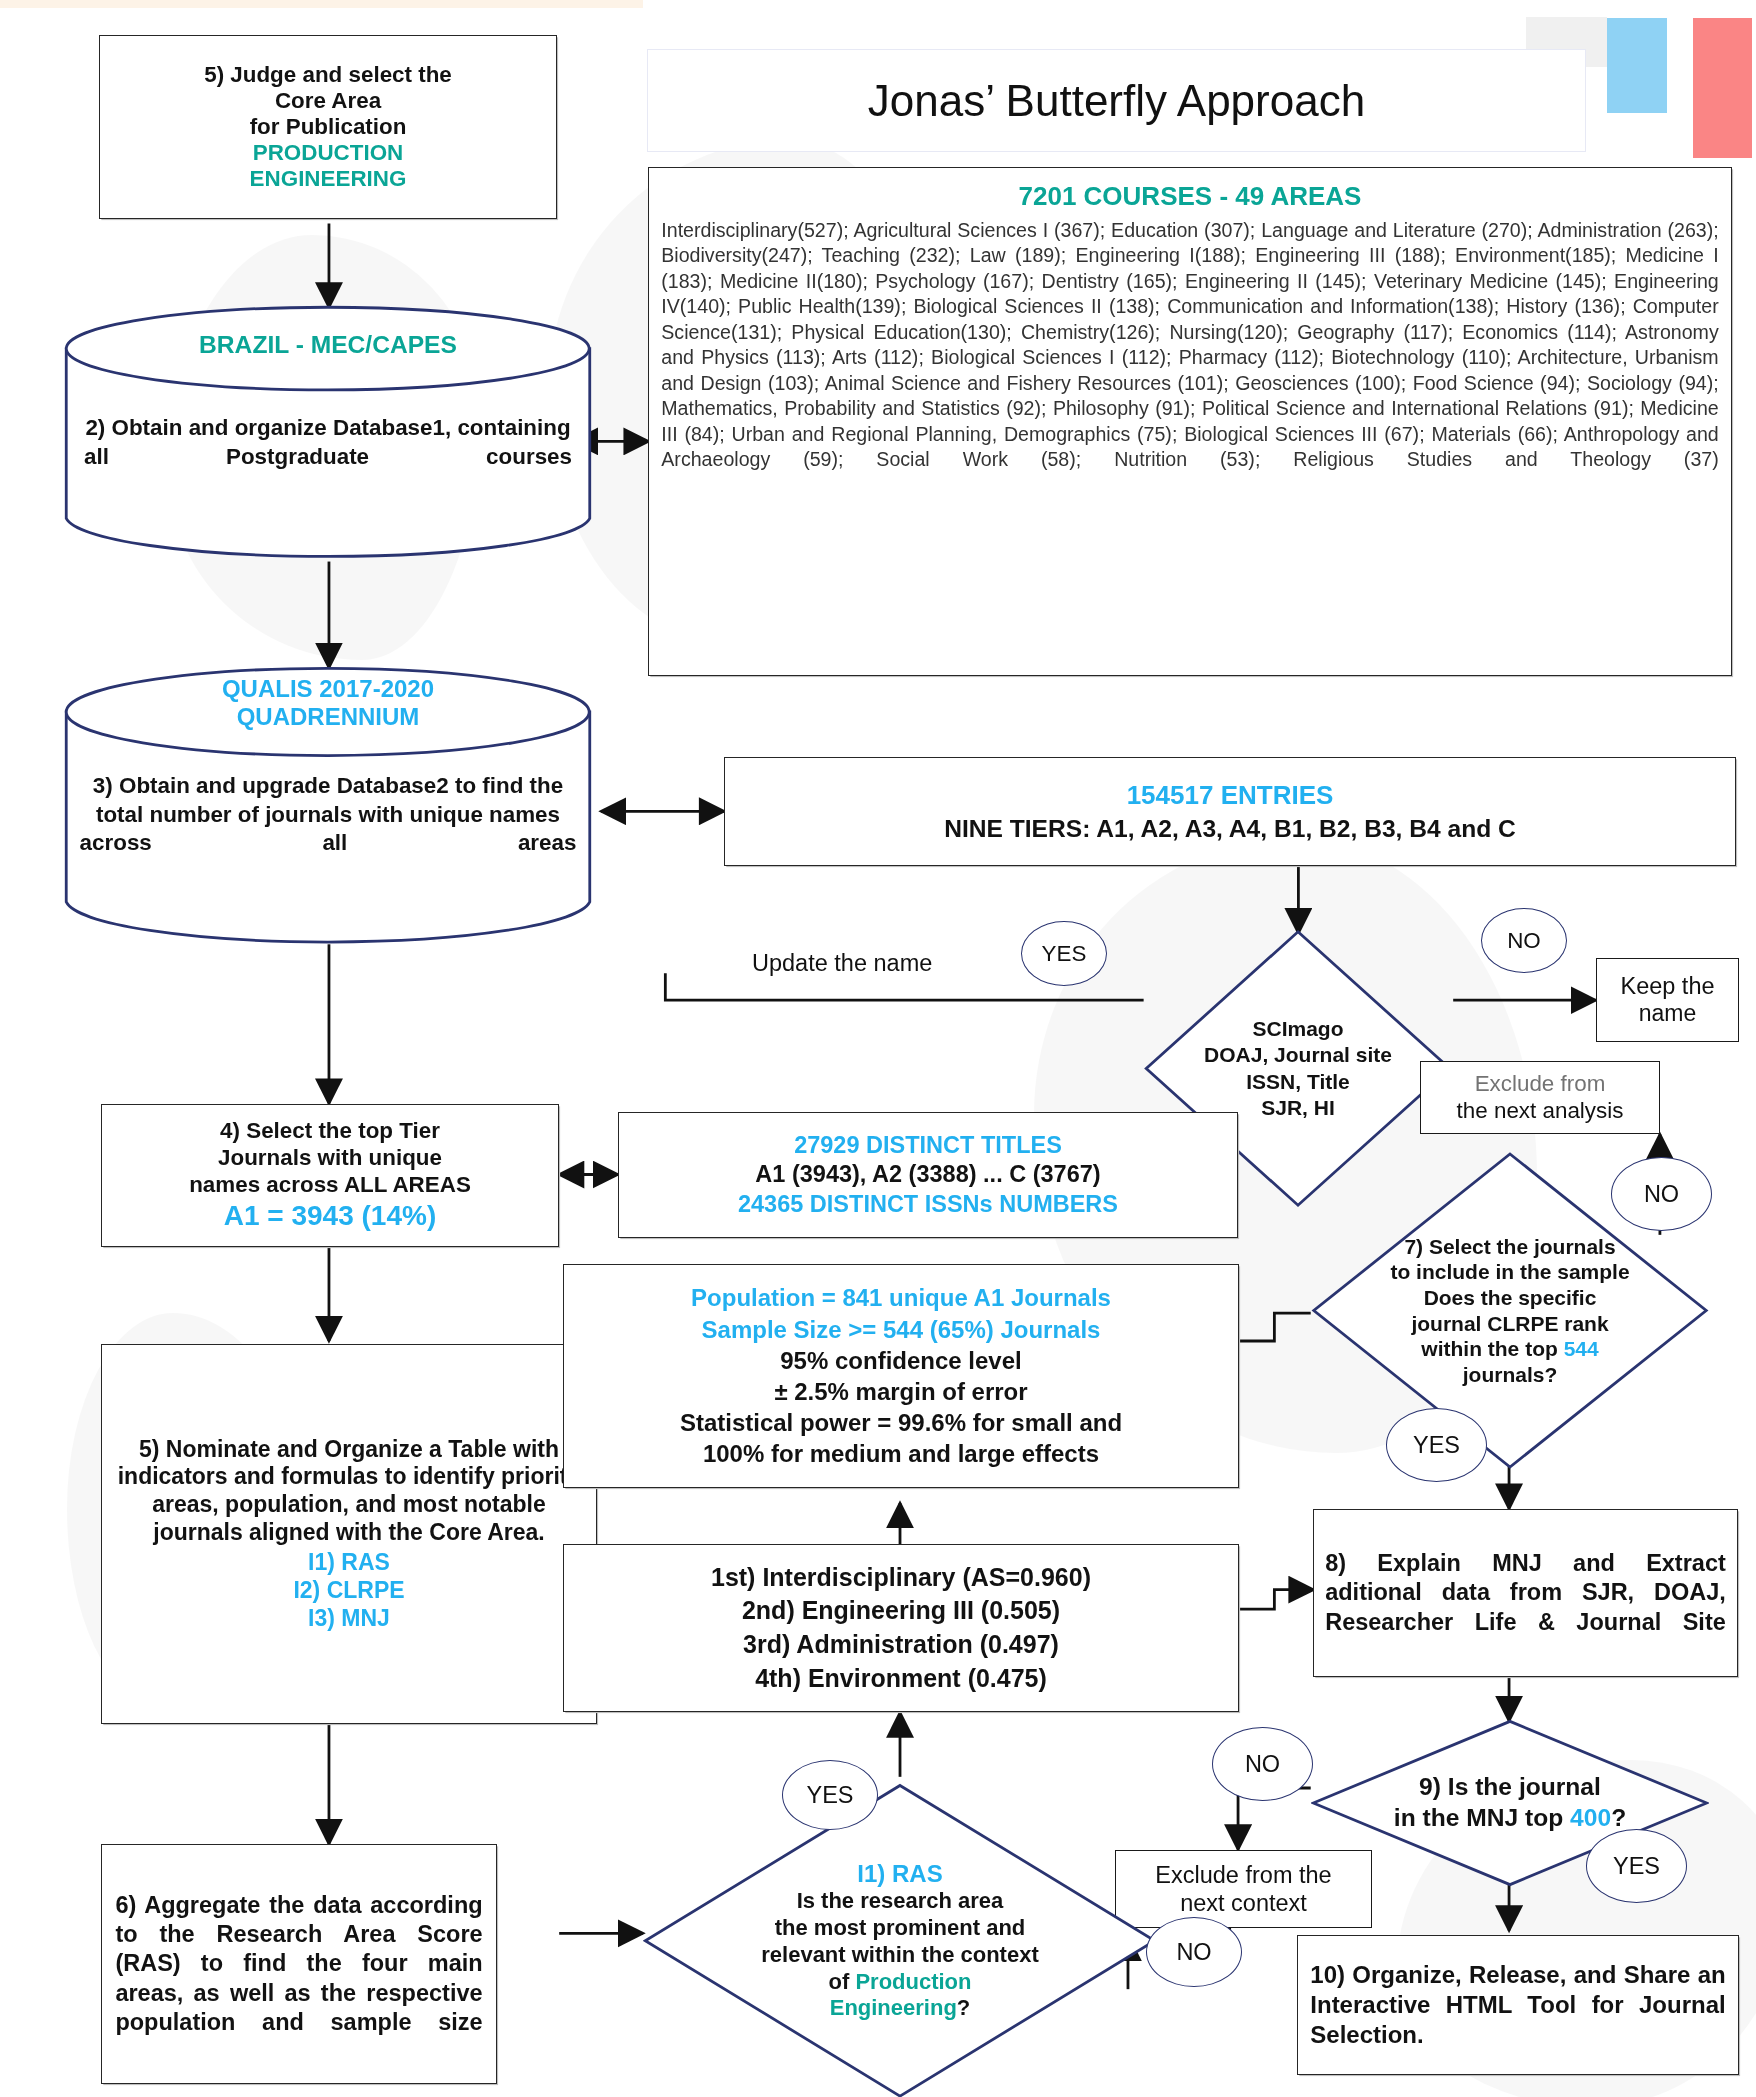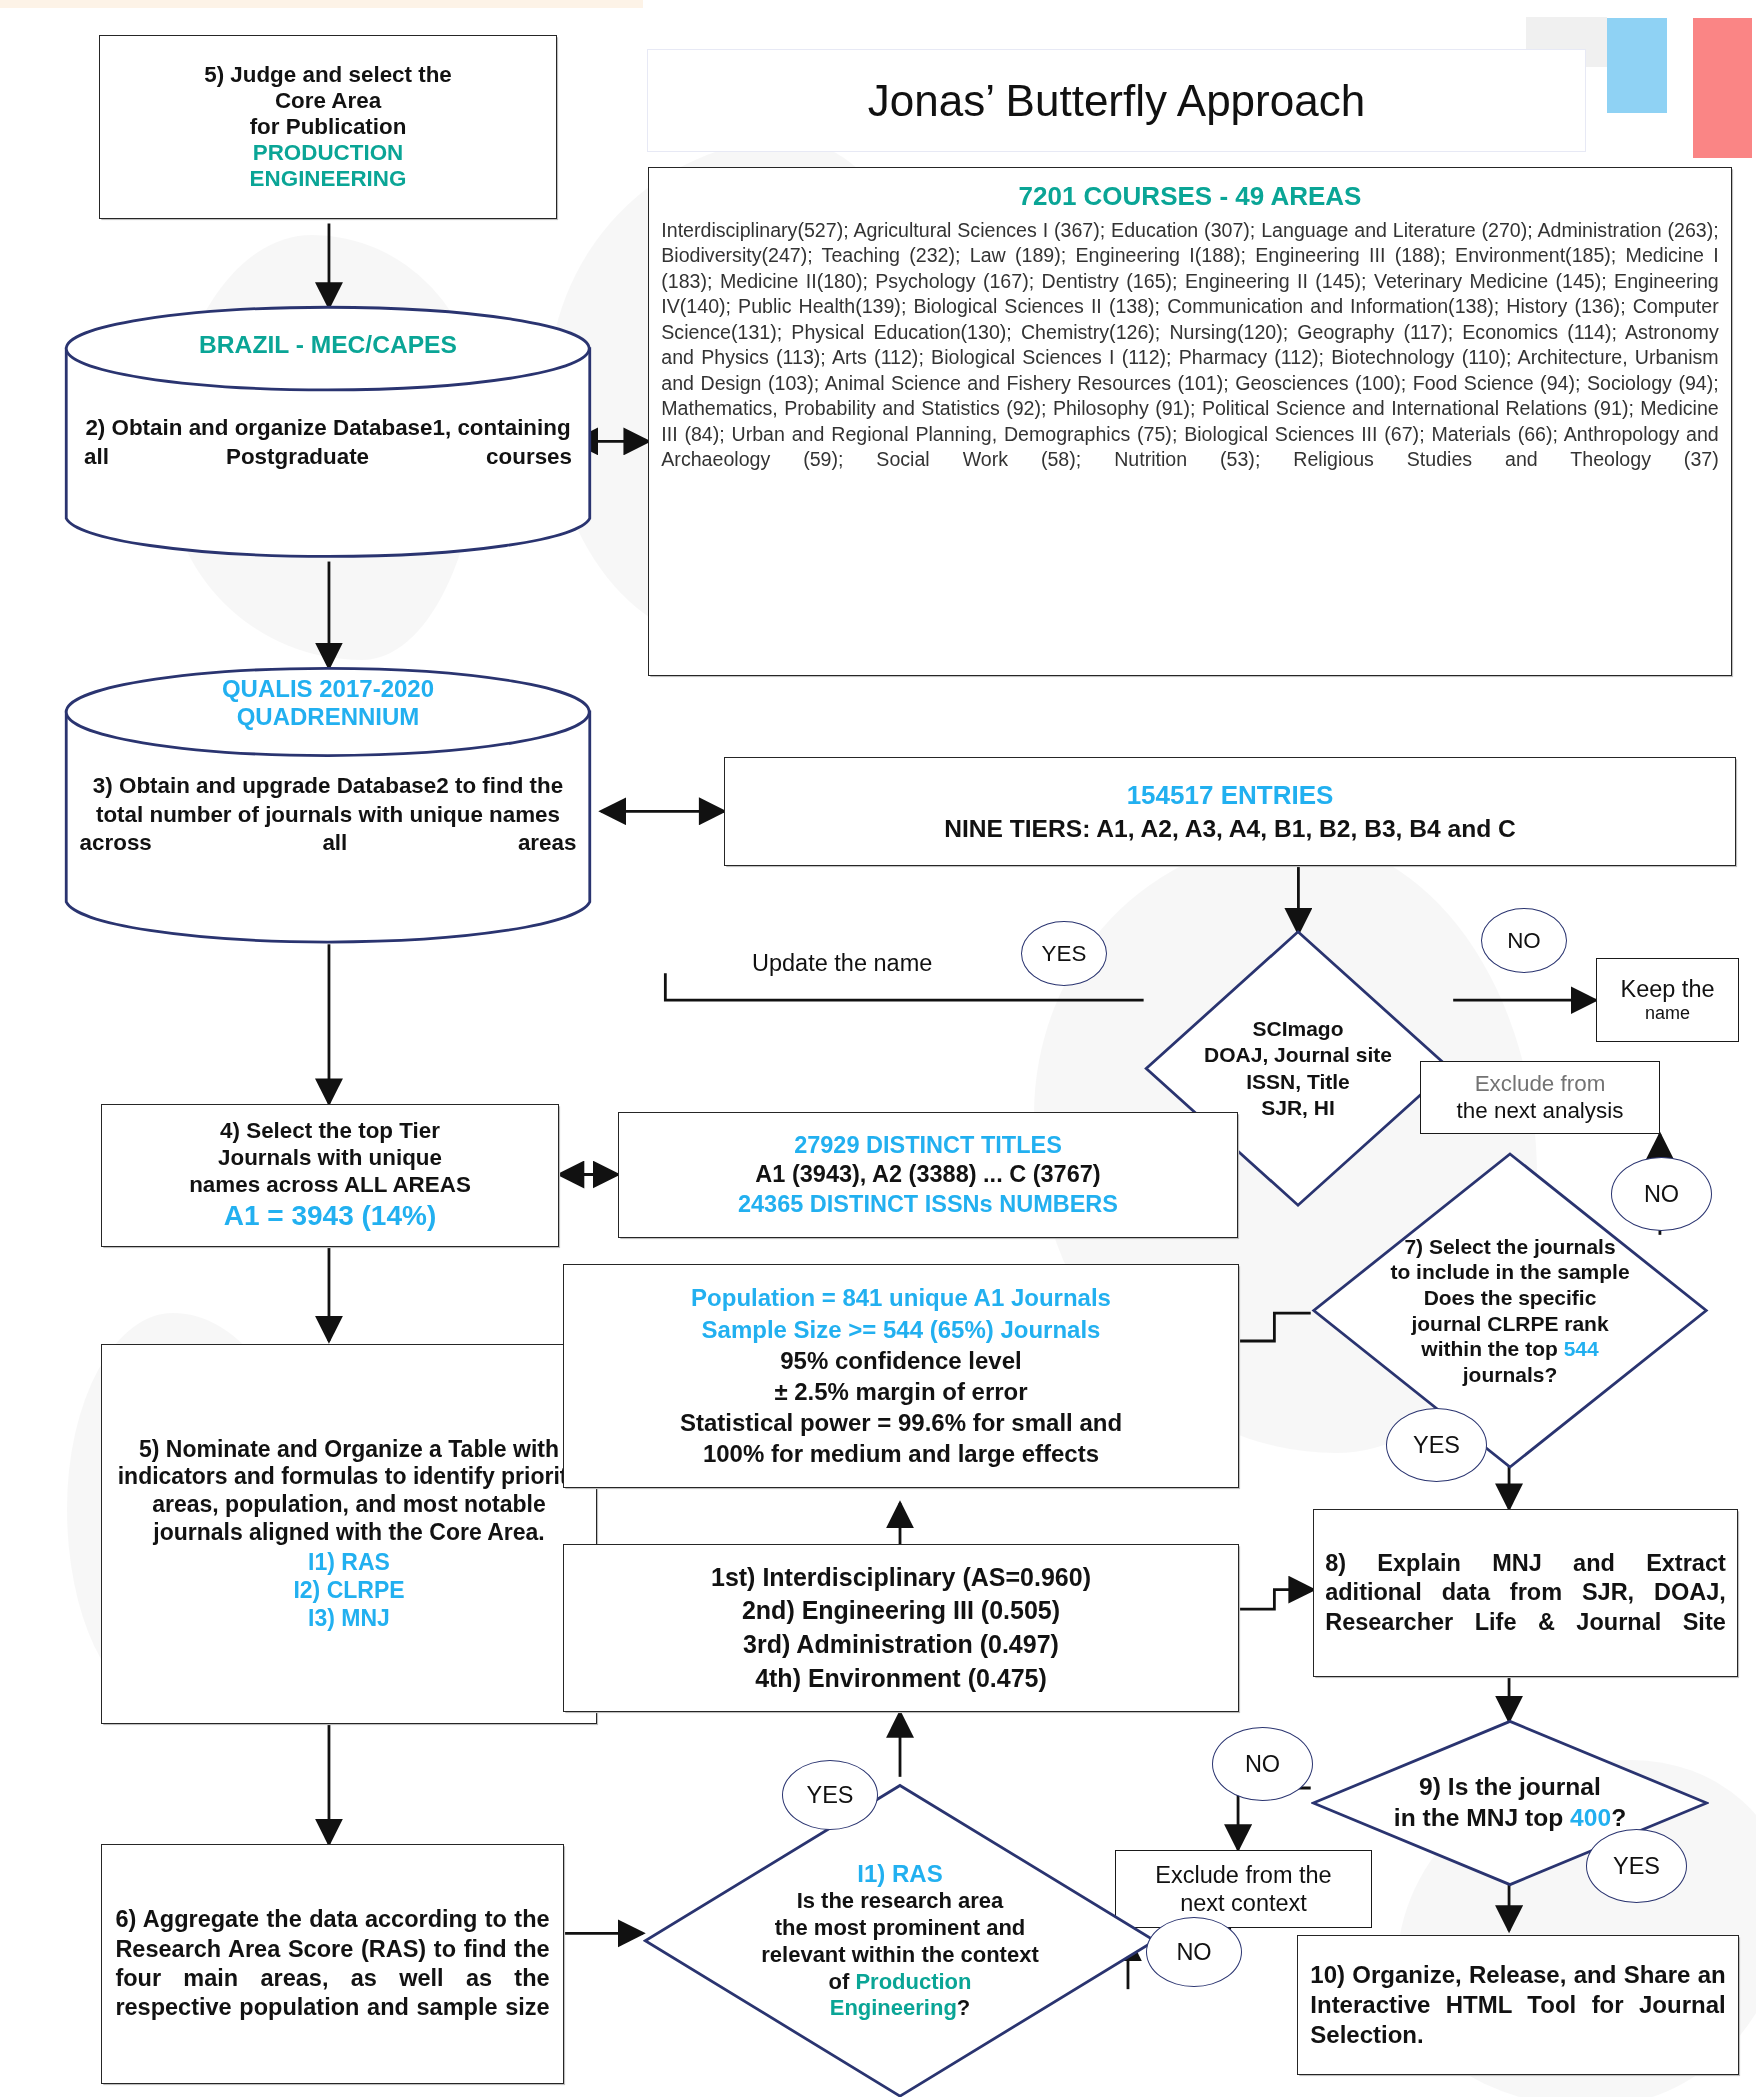--- a/index.html
+++ b/index.html
@@ -182,21 +182,21 @@
       <div>DOAJ, Journal site</div>
       <div>ISSN, Title</div>
       <div>SJR, HI</div>
     </div>
   </div>
   <div class="bub" style="left:1021px;top:921px;width:84px;height:63px;font-size:22.4px;">YES</div>
   <div class="bub" style="left:1481px;top:908px;width:84px;height:63px;font-size:22.4px;">NO</div>
   <div style="position:absolute;left:752px;top:950px;font-size:23.5px;color:#111;">Update the name</div>
   <div class="node thinbox" style="left:1596px;top:958px;width:143px;height:84px;">
     <div style="font-size:23.5px;color:#111;line-height:1.2;">Keep the</div>
-    <div style="font-size:18px;color:#111;line-height:1.2;text-align:center;">name</div>
+    <div style="font-size:23px;color:#111;line-height:1.2;text-align:center;">name</div>
   </div>
 
   <div class="node thinbox" style="left:1420px;top:1061px;width:240px;height:73px;">
     <div style="font-size:22.4px;color:#737373;line-height:1.2;">Exclude from</div>
     <div style="font-size:22.4px;color:#111;line-height:1.2;">the next analysis</div>
   </div>
 
   <div class="node box" style="left:101px;top:1104px;width:458px;height:143px;">
     <div class="b blk" style="font-size:22.4px;line-height:1.2;">4) Select the top Tier</div>
     <div class="b blk" style="font-size:22.4px;line-height:1.2;">Journals with unique</div>
@@ -267,21 +267,21 @@
 
   <div class="node thinbox" style="left:1115px;top:1850px;width:257px;height:78px;">
     <div style="font-size:23.5px;color:#111;line-height:1.2;">Exclude from the</div>
     <div style="font-size:23.5px;color:#111;line-height:1.2;">next context</div>
   </div>
 
   <div class="node box" style="left:1297px;top:1935px;width:442px;height:140px;padding:0 12.3px;">
     <div class="b blk just" style="font-size:24px;line-height:1.25;width:100%;">10) Organize, Release, and Share an Interactive HTML Tool for Journal Selection.</div>
   </div>
 
-  <div class="node box" style="left:101px;top:1844px;width:463px;height:240px;padding:0 13.4px;">
+  <div class="node box" style="left:101px;top:1844px;width:396px;height:240px;padding:0 13.4px;">
     <div class="b blk just" style="font-size:23.5px;line-height:1.25;width:100%;">6) Aggregate the data according to the Research Area Score (RAS) to find the four main areas, as well as the respective population and sample size</div>
   </div>
 
   <div class="dia" style="left:643px;top:1783px;width:514px;height:315px;">
     <svg width="514" height="315" viewBox="0 0 920 563">
       <polygon points="460,4 916,282 460,560 4,282" fill="#fff" stroke="#2a3470" stroke-width="5"></polygon>
     </svg>
     <div class="dlabel b blk" style="font-size:22px;line-height:1.22;padding:0 34px;">
       <div class="cyan" style="font-size:24px;">I1) RAS</div>
       <div>Is the research area</div>

